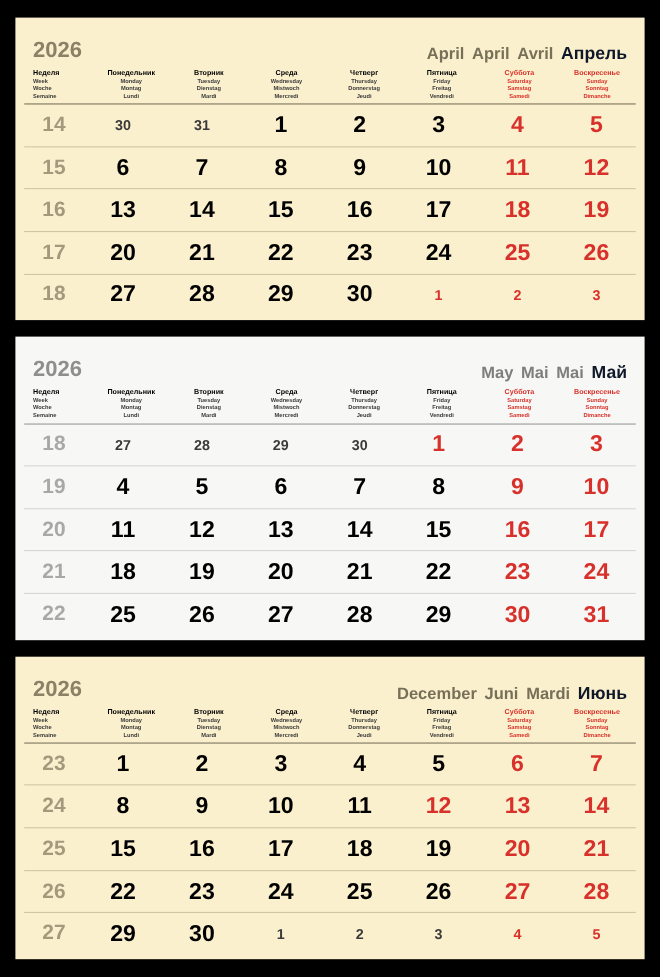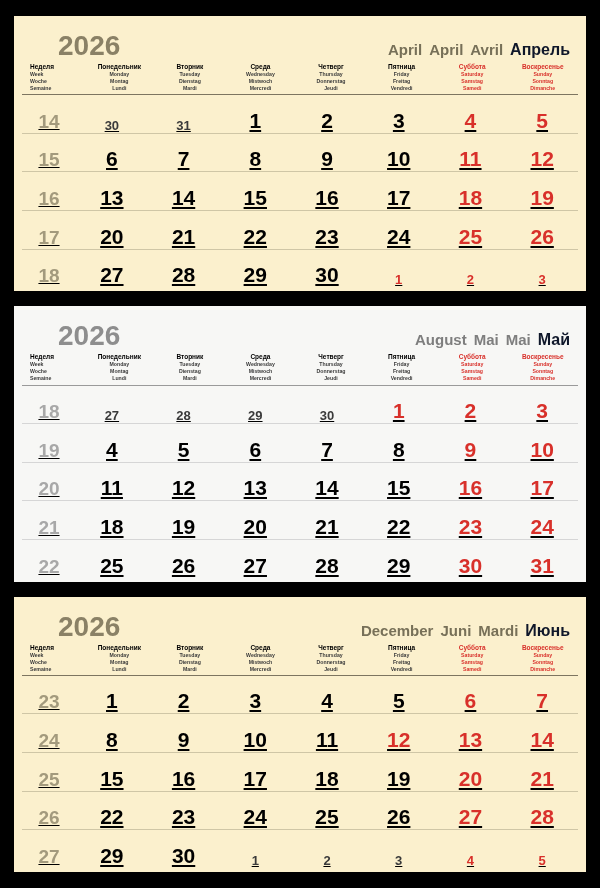--- a/index.html
+++ b/index.html
@@ -37,26 +37,25 @@
 
   
   .hdr {
     display: flex;
     align-items: flex-end;
     justify-content: space-between;
     padding: 4px 8px 0 8px;
     height: 34px;
   }
   .year {
-    font-size: 28px;
+    font-size: 20px;
     font-weight: bold;
     color: #8a8166;
     letter-spacing: 0px;
     line-height: 28px;
-    margin-left: 28px;
   }
   .block.white .year { color: #8e8e8e; }
   .months {
     display: flex;
     align-items: baseline;
     gap: 7px;
     line-height: 20px;
   }
   .months span {
     font-size: 15px;
@@ -97,23 +96,22 @@
 
   
   .weeks {
     flex: 1 1 auto;
     display: flex;
     flex-direction: column;
   }
   .wrow {
     flex: 1 1 0;
     display: flex;
-    align-items: flex-end;
+    align-items: center;
     border-top: 1px solid #cfc6a6;
-    text-decoration: underline;
   }
   .block.white .wrow { border-top: 1px solid #d6d6d6; }
   .wrow:first-child { border-top: 1px solid #7d7560; }
   .block.white .wrow:first-child { border-top: 1px solid #9a9a9a; }
   .wnum {
     flex: 0 0 54px;
     text-align: center;
     font-size: 19px;
     font-weight: bold;
     color: #a39a7d;
@@ -244,21 +242,21 @@
           <div class="day out sat">1</div>
           <div class="day out sat">2</div>
           <div class="day out sun">3</div>
         </div>
       </div>
     </div>
     <div class="block white">
       <div class="hdr">
         <div class="year">2026</div>
         <div class="months">
-          <span class="m-lat">August</span>
+          <span class="m-lat">May</span>
           <span class="m-lat">Mai</span>
           <span class="m-lat">Mai</span>
           <span class="m-ru">Май</span>
         </div>
       </div>
       <div class="wd-row">
         <div class="wd-cell wk">
           <span class="wd-ru">Неделя</span>
           <span class="wd-sub">Week</span>
           <span class="wd-sub">Woche</span>

